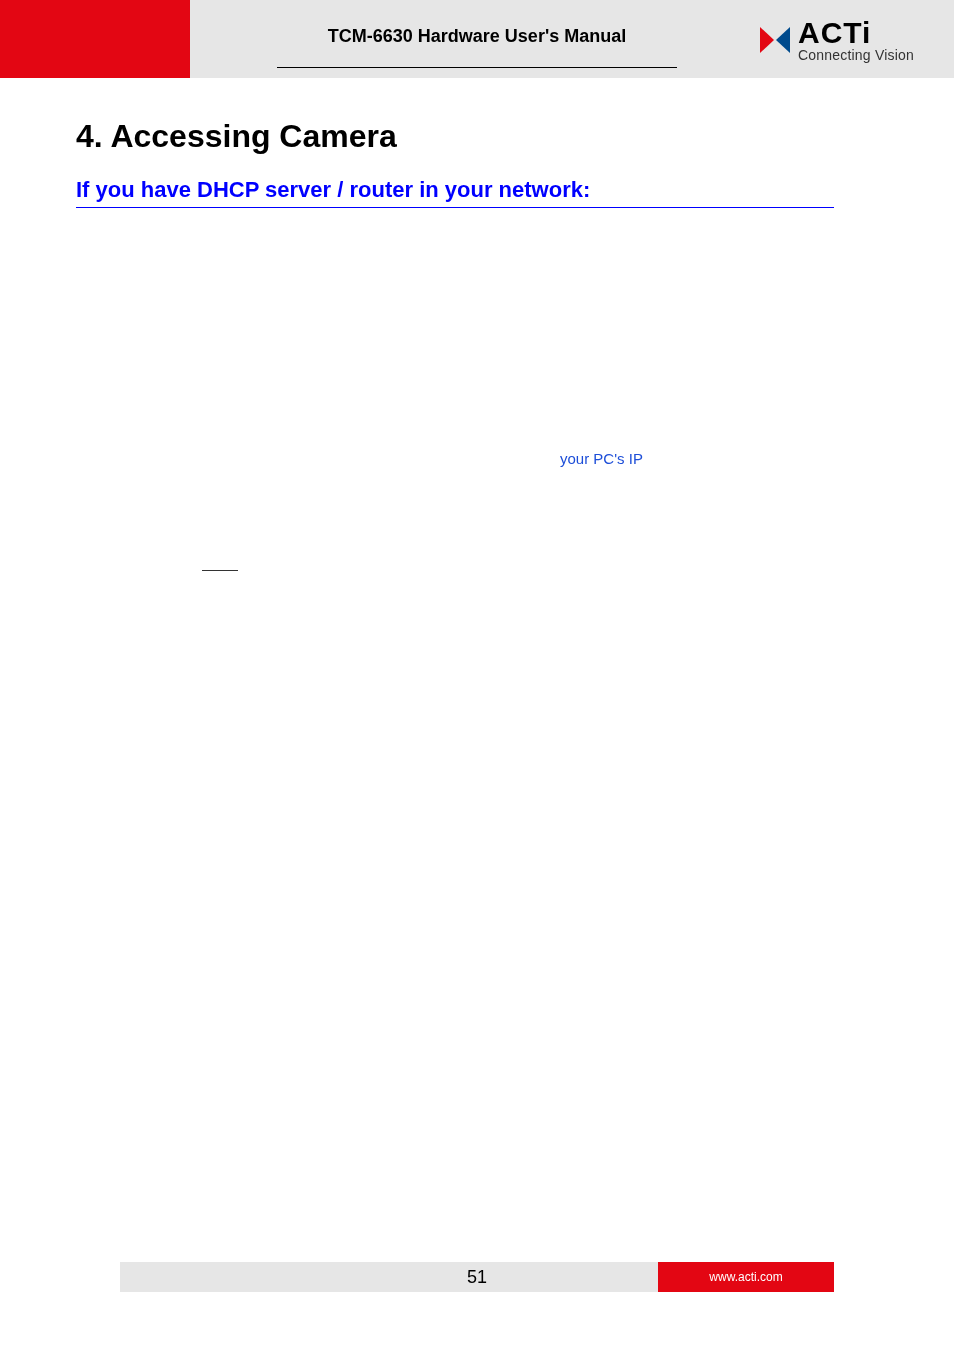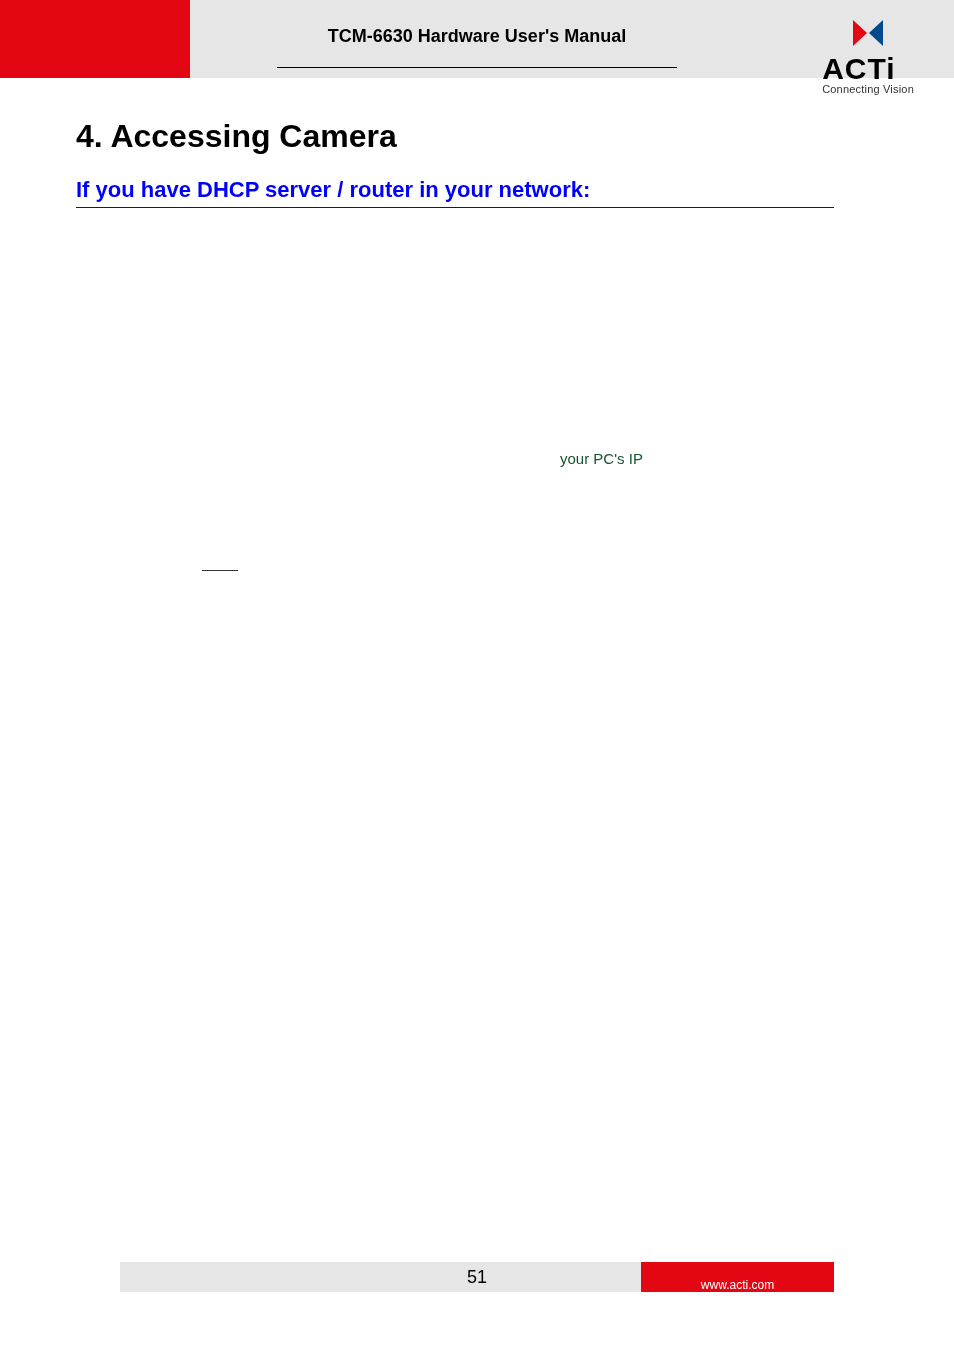--- a/index.html
+++ b/index.html
@@ -37,36 +37,35 @@
     width: 400px;
     text-align: center;
   }
   .logo {
     position: absolute;
     right: 40px;
     top: 18px;
     display: flex;
     align-items: center;
     gap: 6px;
-    flex-direction: column;
   }
   .logo-text-wrap {
     display: flex;
     flex-direction: column;
     align-items: flex-start;
     line-height: 1;
   }
   .logo-text {
     font-size: 30px;
     font-weight: bold;
     letter-spacing: 1px;
     color: #000000;
   }
   .logo-tag {
-    font-size: 11px;
+    font-size: 14px;
     color: #333333;
     letter-spacing: 0.2px;
   }
   .content {
     padding: 40px 120px 0 76px;
   }
   .chapter-title {
     font-size: 32px;
     font-weight: bold;
     color: #000000;
@@ -88,21 +87,21 @@
   .link-line {
     font-style: italic;
     font-weight: bold;
     font-size: 17px;
     color: #000000;
     margin: 130px 0 30px 30px;
   }
   .pc-ip {
     position: absolute;
     font-size: 15px;
-    color: #14532d;
+    color: #1d4ed8;
   }
   .small-underline {
     position: absolute;
     width: 36px;
     height: 0;
     border-top: 1px solid #333333;
   }
   .footer-bar {
     position: absolute;
     bottom: 58px;
@@ -112,24 +111,24 @@
     background: #e6e6e6;
     display: flex;
     align-items: center;
     justify-content: center;
   }
   .footer-red {
     position: absolute;
     right: 0;
     top: 0;
     bottom: 0;
-    width: 193px;
+    width: 176px;
     background: #e30613;
     display: flex;
-    align-items: flex-end;
+    align-items: center;
     justify-content: center;
   }
   .footer-red-text {
     color: #ffffff;
     font-size: 12px;
   }
   .page-num {
     font-size: 18px;
     color: #000000;
   }

